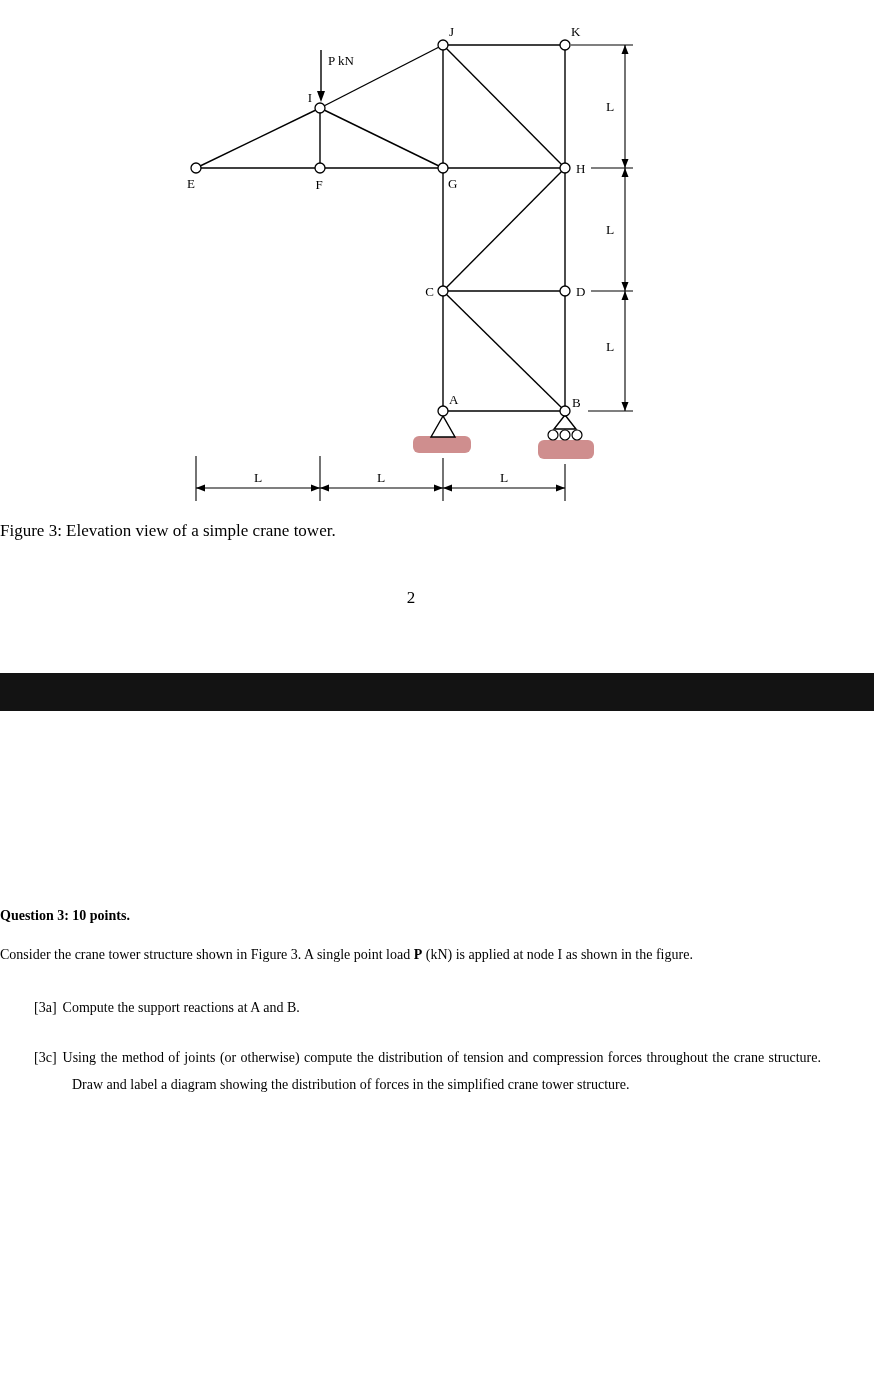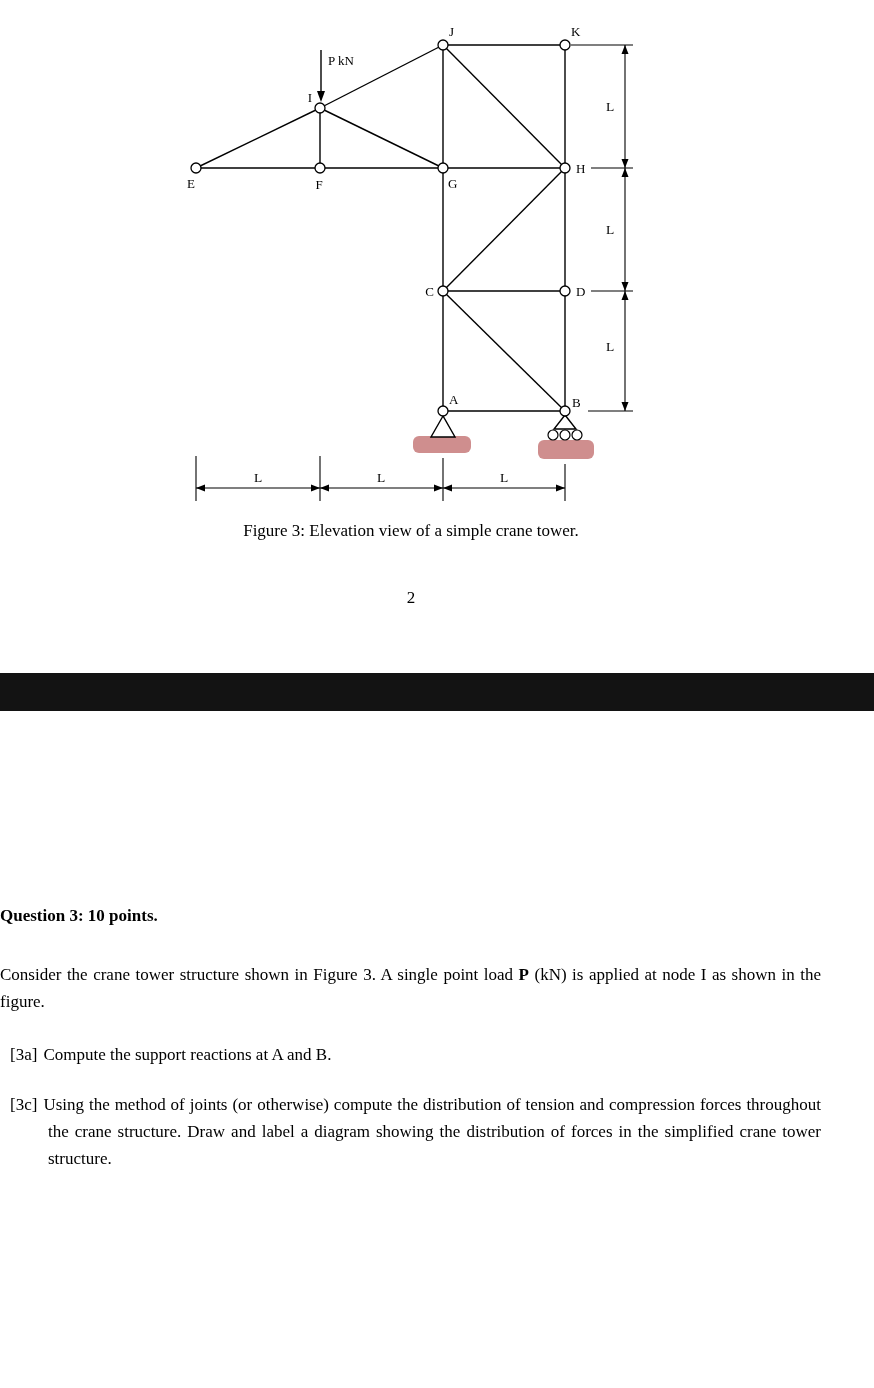--- a/index.html
+++ b/index.html
@@ -9,38 +9,38 @@
     background:#ffffff;
     font-family:"Liberation Serif", serif;
     color:#000;
     overflow:hidden;
   }
   svg text{font-family:"Liberation Serif", serif;}
   .fig-label{font-size:13px;fill:#000;}
   .dim-label{font-size:13.5px;fill:#000;}
   .caption{
     position:absolute;left:0;top:521px;width:822px;
-    text-align:center;font-size:17px;
+    font-size:17px;
   }
   .pagenum{
     position:absolute;left:0;top:588px;width:822px;
     text-align:center;font-size:17px;
   }
   .separator{
     position:absolute;left:0;top:673px;width:874px;height:38px;
     background:#131313;
   }
   .question{
     position:absolute;left:0;top:902px;width:821px;
-    font-size:17px;line-height:27px;text-align:justify;
+    font-size:14px;line-height:27px;text-align:justify;
   }
   .q-heading{font-weight:bold;}
-  .q-intro{margin:32px 0 0 0;}
+  .q-intro{margin:12px 0 0 0;}
   .q-items{margin-top:26px;}
-  .q-item{margin-top:23px;padding-left:48px;text-indent:-38px;}
+  .q-item{margin-top:23px;padding-left:72px;text-indent:-38px;}
   .q-item .item-label{margin-right:6px;}
 </style>
 </head>
 <body>
 
 <div class="page">
 
   <svg width="874" height="510" viewBox="0 0 874 510">
 
     <g id="members" stroke="#000" stroke-width="1.4">

